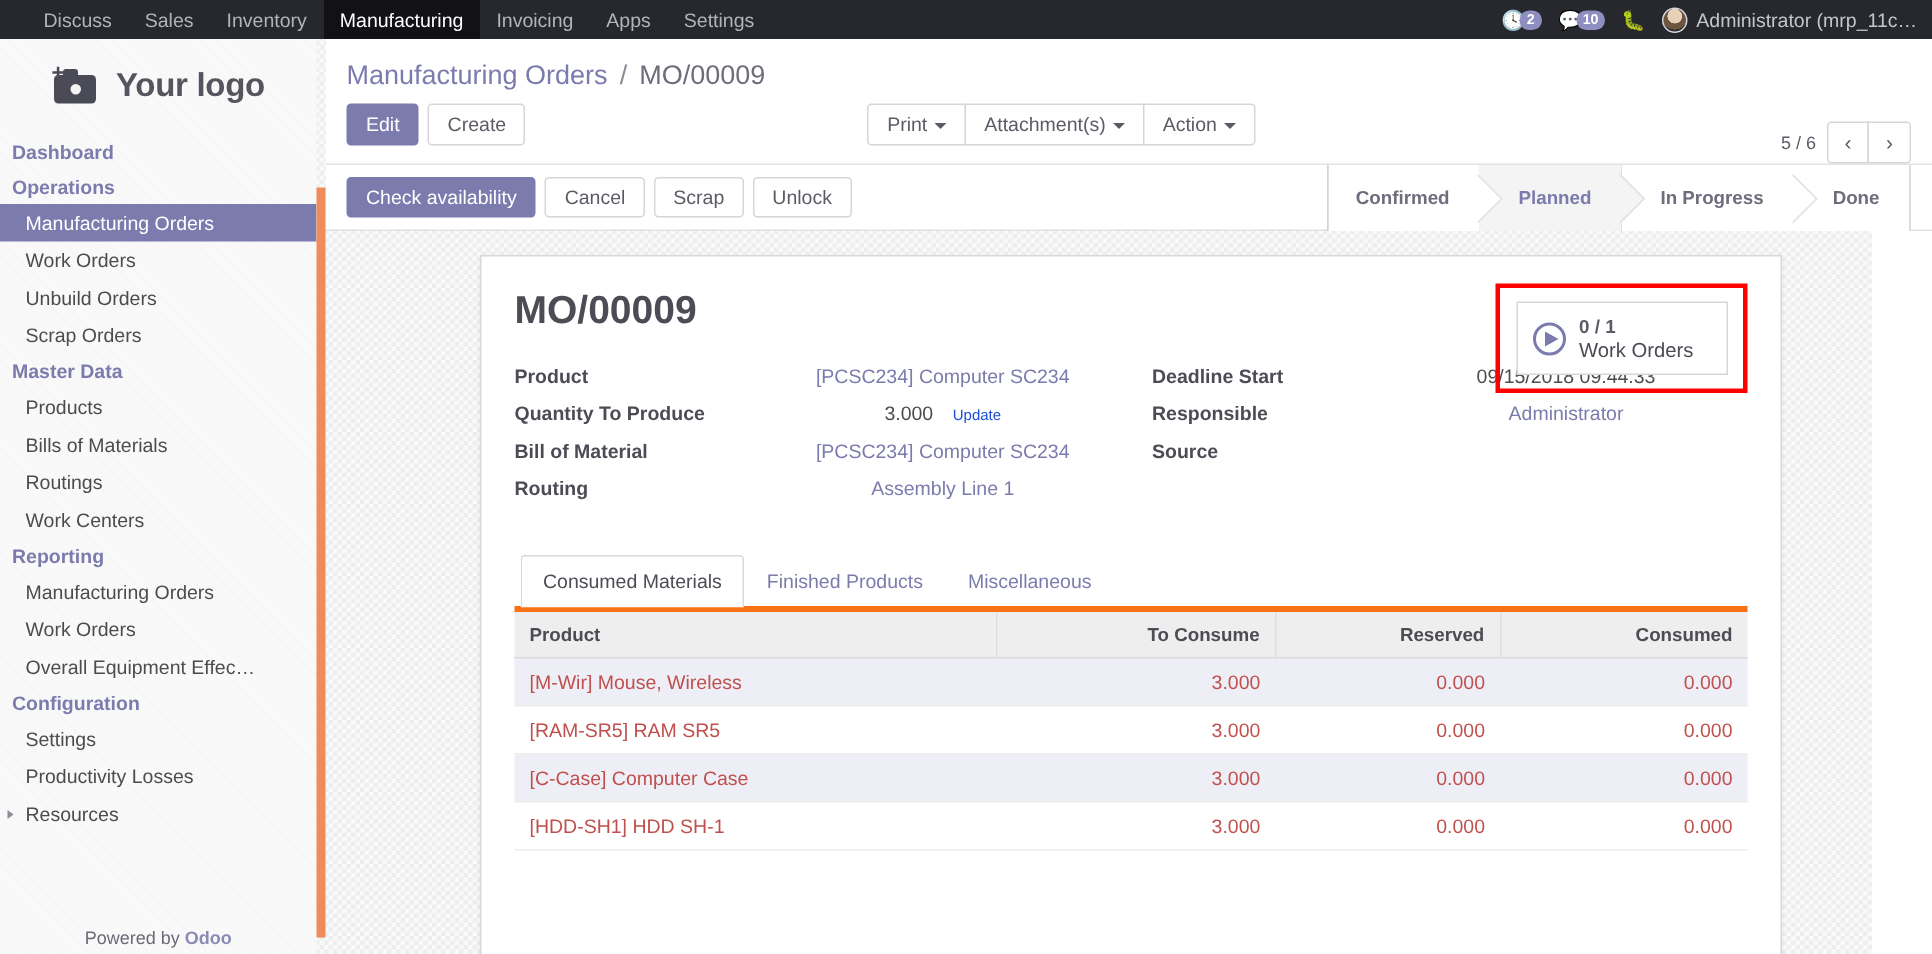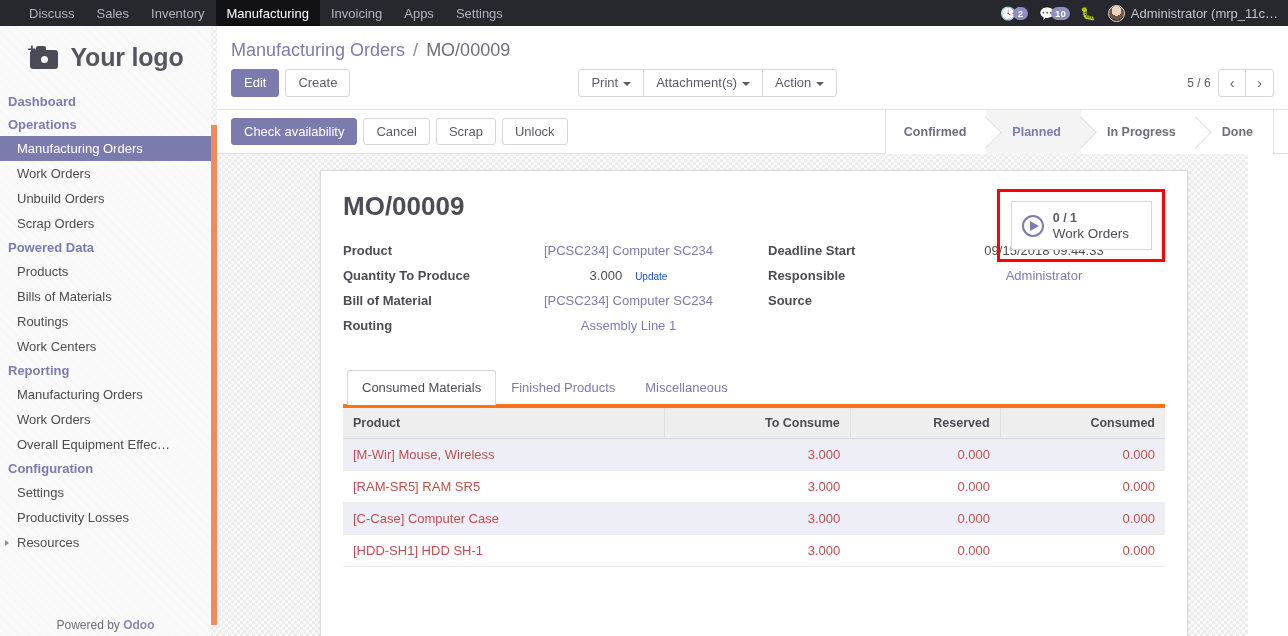--- a/index.html
+++ b/index.html
@@ -125,21 +125,21 @@
     position: absolute; left: 11px; top: 10px;
     width: 11px; height: 11px;
     border-radius: 50%;
     background: #f4f4f5;
     border: 2px solid #4b4b57;
   }
   .logo-cam .plus {
     position: absolute; left: 0; top: 0;
     color: #4b4b57; font-size: 15px; font-weight: bold; line-height: 10px;
   }
-  .logo-text { font-size: 25px; font-weight: bold; letter-spacing: -0.2px; color: #55555f; }
+  .logo-text { font-size: 22px; font-weight: bold; letter-spacing: -0.2px; color: #55555f; }
 
   .menu { padding-top: 2px; }
   .menu-header {
     color: #7c7bad;
     font-weight: bold;
     font-size: 13px;
     padding: 3px 0 3px 8px;
     line-height: 17px;
   }
   .menu-link {
@@ -240,21 +240,21 @@
     width: 0; height: 0;
     border-top: 4px solid #5b5b66;
     border-left: 4px solid transparent;
     border-right: 4px solid transparent;
     margin-left: 5px;
     vertical-align: middle;
   }
 
   .pager {
     position: absolute;
-    right: 14px; top: 0;
+    right: 14px; top: 12px;
     display: flex;
     align-items: center;
     gap: 7px;
   }
   .pager-count { font-size: 12px; color: #5b5b66; }
   .pager-btns { display: flex; }
   .pager-btns .btn { padding: 0 11px; font-size: 14px; }
 
   
   .statusbar-row {
@@ -494,21 +494,21 @@
         </div>
         <div class="menu-link">
           <span>Work Orders</span>
         </div>
         <div class="menu-link">
           <span>Unbuild Orders</span>
         </div>
         <div class="menu-link">
           <span>Scrap Orders</span>
         </div>
-        <div class="menu-header">Powered Data</div>
+        <div class="menu-header">Master Data</div>
         <div class="menu-link">
           <span>Products</span>
         </div>
         <div class="menu-link">
           <span>Bills of Materials</span>
         </div>
         <div class="menu-link">
           <span>Routings</span>
         </div>
         <div class="menu-link">

